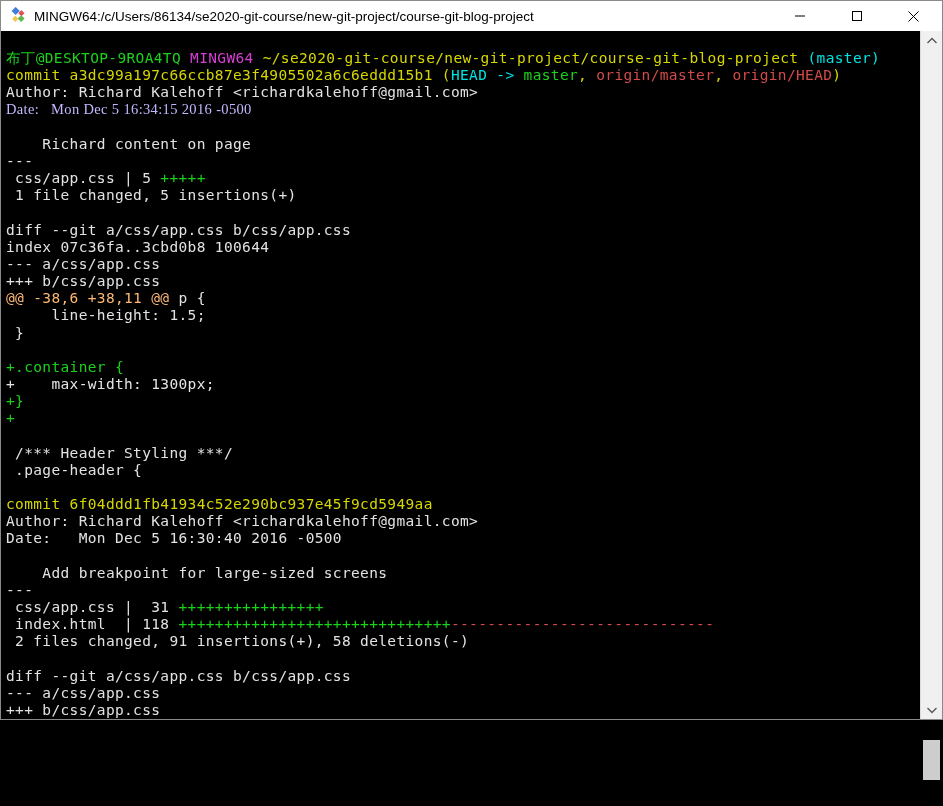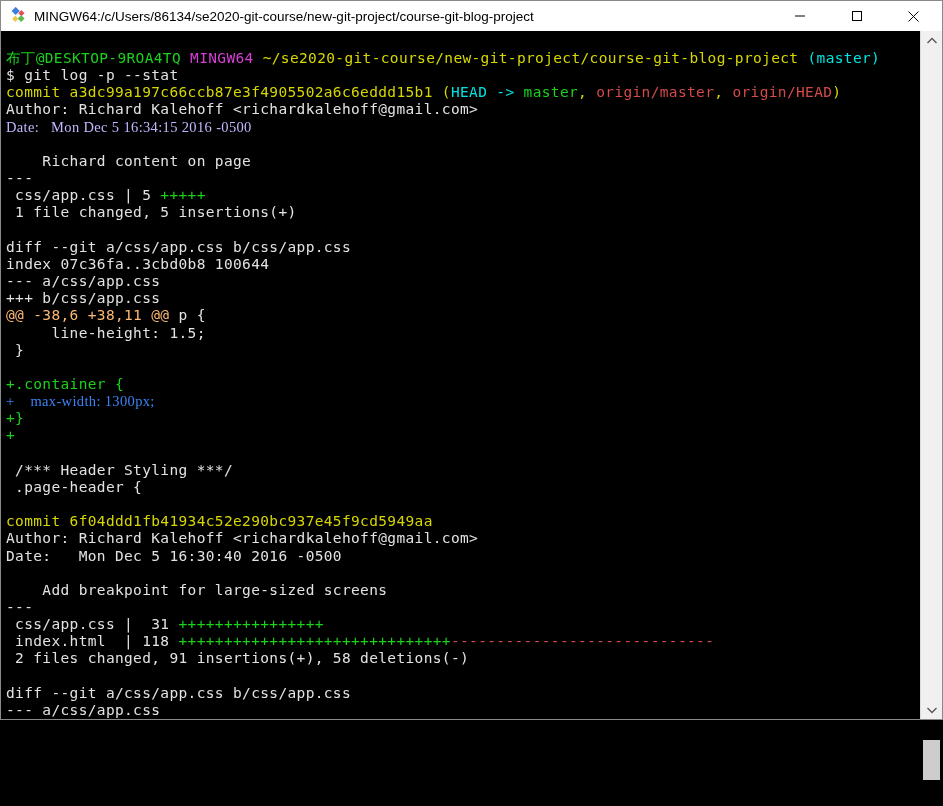--- a/index.html
+++ b/index.html
@@ -76,40 +76,39 @@
     <button class="win-btn">
       <svg width="13" height="13" viewBox="0 0 13 13">
           <line x1="1.5" y1="1.5" x2="11.5" y2="11.5" stroke="#000" stroke-width="1"></line>
           <line x1="11.5" y1="1.5" x2="1.5" y2="11.5" stroke="#000" stroke-width="1"></line>
         </svg>
     </button>
   </div>
 
   <div class="terminal">
       <div class="tline"><span style="color: rgb(27, 210, 27);">布丁@DESKTOP-9ROA4TQ </span><span style="color: rgb(214, 63, 214);">MINGW64 </span><span style="color: rgb(215, 215, 0);">~/se2020-git-course/new-git-project/course-git-blog-project </span><span style="color: rgb(0, 227, 227);">(master)</span></div>
-      <div class="tline"><span style="color: rgb(226, 226, 226);">$ git log -p --stat</span></div>
       <div class="tline"><span style="color: rgb(215, 215, 0);">commit a3dc99a197c66ccb87e3f4905502a6c6eddd15b1 (</span><span style="color: rgb(0, 227, 227);">HEAD -&gt; </span><span style="color: rgb(27, 210, 27);">master</span><span style="color: rgb(215, 215, 0);">, </span><span style="color: rgb(210, 74, 74);">origin/master</span><span style="color: rgb(215, 215, 0);">, </span><span style="color: rgb(210, 74, 74);">origin/HEAD</span><span style="color: rgb(215, 215, 0);">)</span></div>
       <div class="tline"><span style="color: rgb(226, 226, 226);">Author: Richard Kalehoff &lt;richardkalehoff@gmail.com&gt;</span></div>
       <div class="tline"><span style="color: #c4b5fd; font-family: Liberation Serif, serif;">Date:   Mon Dec 5 16:34:15 2016 -0500</span></div>
       <div class="tline">&nbsp;</div>
       <div class="tline"><span style="color: rgb(226, 226, 226);">    Richard content on page</span></div>
       <div class="tline"><span style="color: rgb(226, 226, 226);">---</span></div>
       <div class="tline"><span style="color: rgb(226, 226, 226);"> css/app.css | 5 </span><span style="color: rgb(27, 210, 27);">+++++</span></div>
       <div class="tline"><span style="color: rgb(226, 226, 226);"> 1 file changed, 5 insertions(+)</span></div>
       <div class="tline">&nbsp;</div>
       <div class="tline"><span style="color: rgb(226, 226, 226);">diff --git a/css/app.css b/css/app.css</span></div>
       <div class="tline"><span style="color: rgb(226, 226, 226);">index 07c36fa..3cbd0b8 100644</span></div>
       <div class="tline"><span style="color: rgb(226, 226, 226);">--- a/css/app.css</span></div>
       <div class="tline"><span style="color: rgb(226, 226, 226);">+++ b/css/app.css</span></div>
       <div class="tline"><span style="color: #fdba74;">@@ -38,6 +38,11 @@</span><span style="color: rgb(226, 226, 226);"> p {</span></div>
       <div class="tline"><span style="color: rgb(226, 226, 226);">     line-height: 1.5;</span></div>
       <div class="tline"><span style="color: rgb(226, 226, 226);"> }</span></div>
       <div class="tline">&nbsp;</div>
       <div class="tline"><span style="color: rgb(27, 210, 27);">+.container {</span></div>
-      <div class="tline"><span style="color: #3b82f6; font-family: Liberation Serif, serif;">+    max-width: 1300px;</span></div>
+      <div class="tline"><span style="color: #e5e5e5;">+    max-width: 1300px;</span></div>
       <div class="tline"><span style="color: rgb(27, 210, 27);">+}</span></div>
       <div class="tline"><span style="color: rgb(27, 210, 27);">+</span></div>
       <div class="tline">&nbsp;</div>
       <div class="tline"><span style="color: rgb(226, 226, 226);"> /*** Header Styling ***/</span></div>
       <div class="tline"><span style="color: rgb(226, 226, 226);"> .page-header {</span></div>
       <div class="tline">&nbsp;</div>
       <div class="tline"><span style="color: rgb(215, 215, 0);">commit 6f04ddd1fb41934c52e290bc937e45f9cd5949aa</span></div>
       <div class="tline"><span style="color: rgb(226, 226, 226);">Author: Richard Kalehoff &lt;richardkalehoff@gmail.com&gt;</span></div>
       <div class="tline"><span style="color: rgb(226, 226, 226);">Date:   Mon Dec 5 16:30:40 2016 -0500</span></div>
       <div class="tline">&nbsp;</div>

